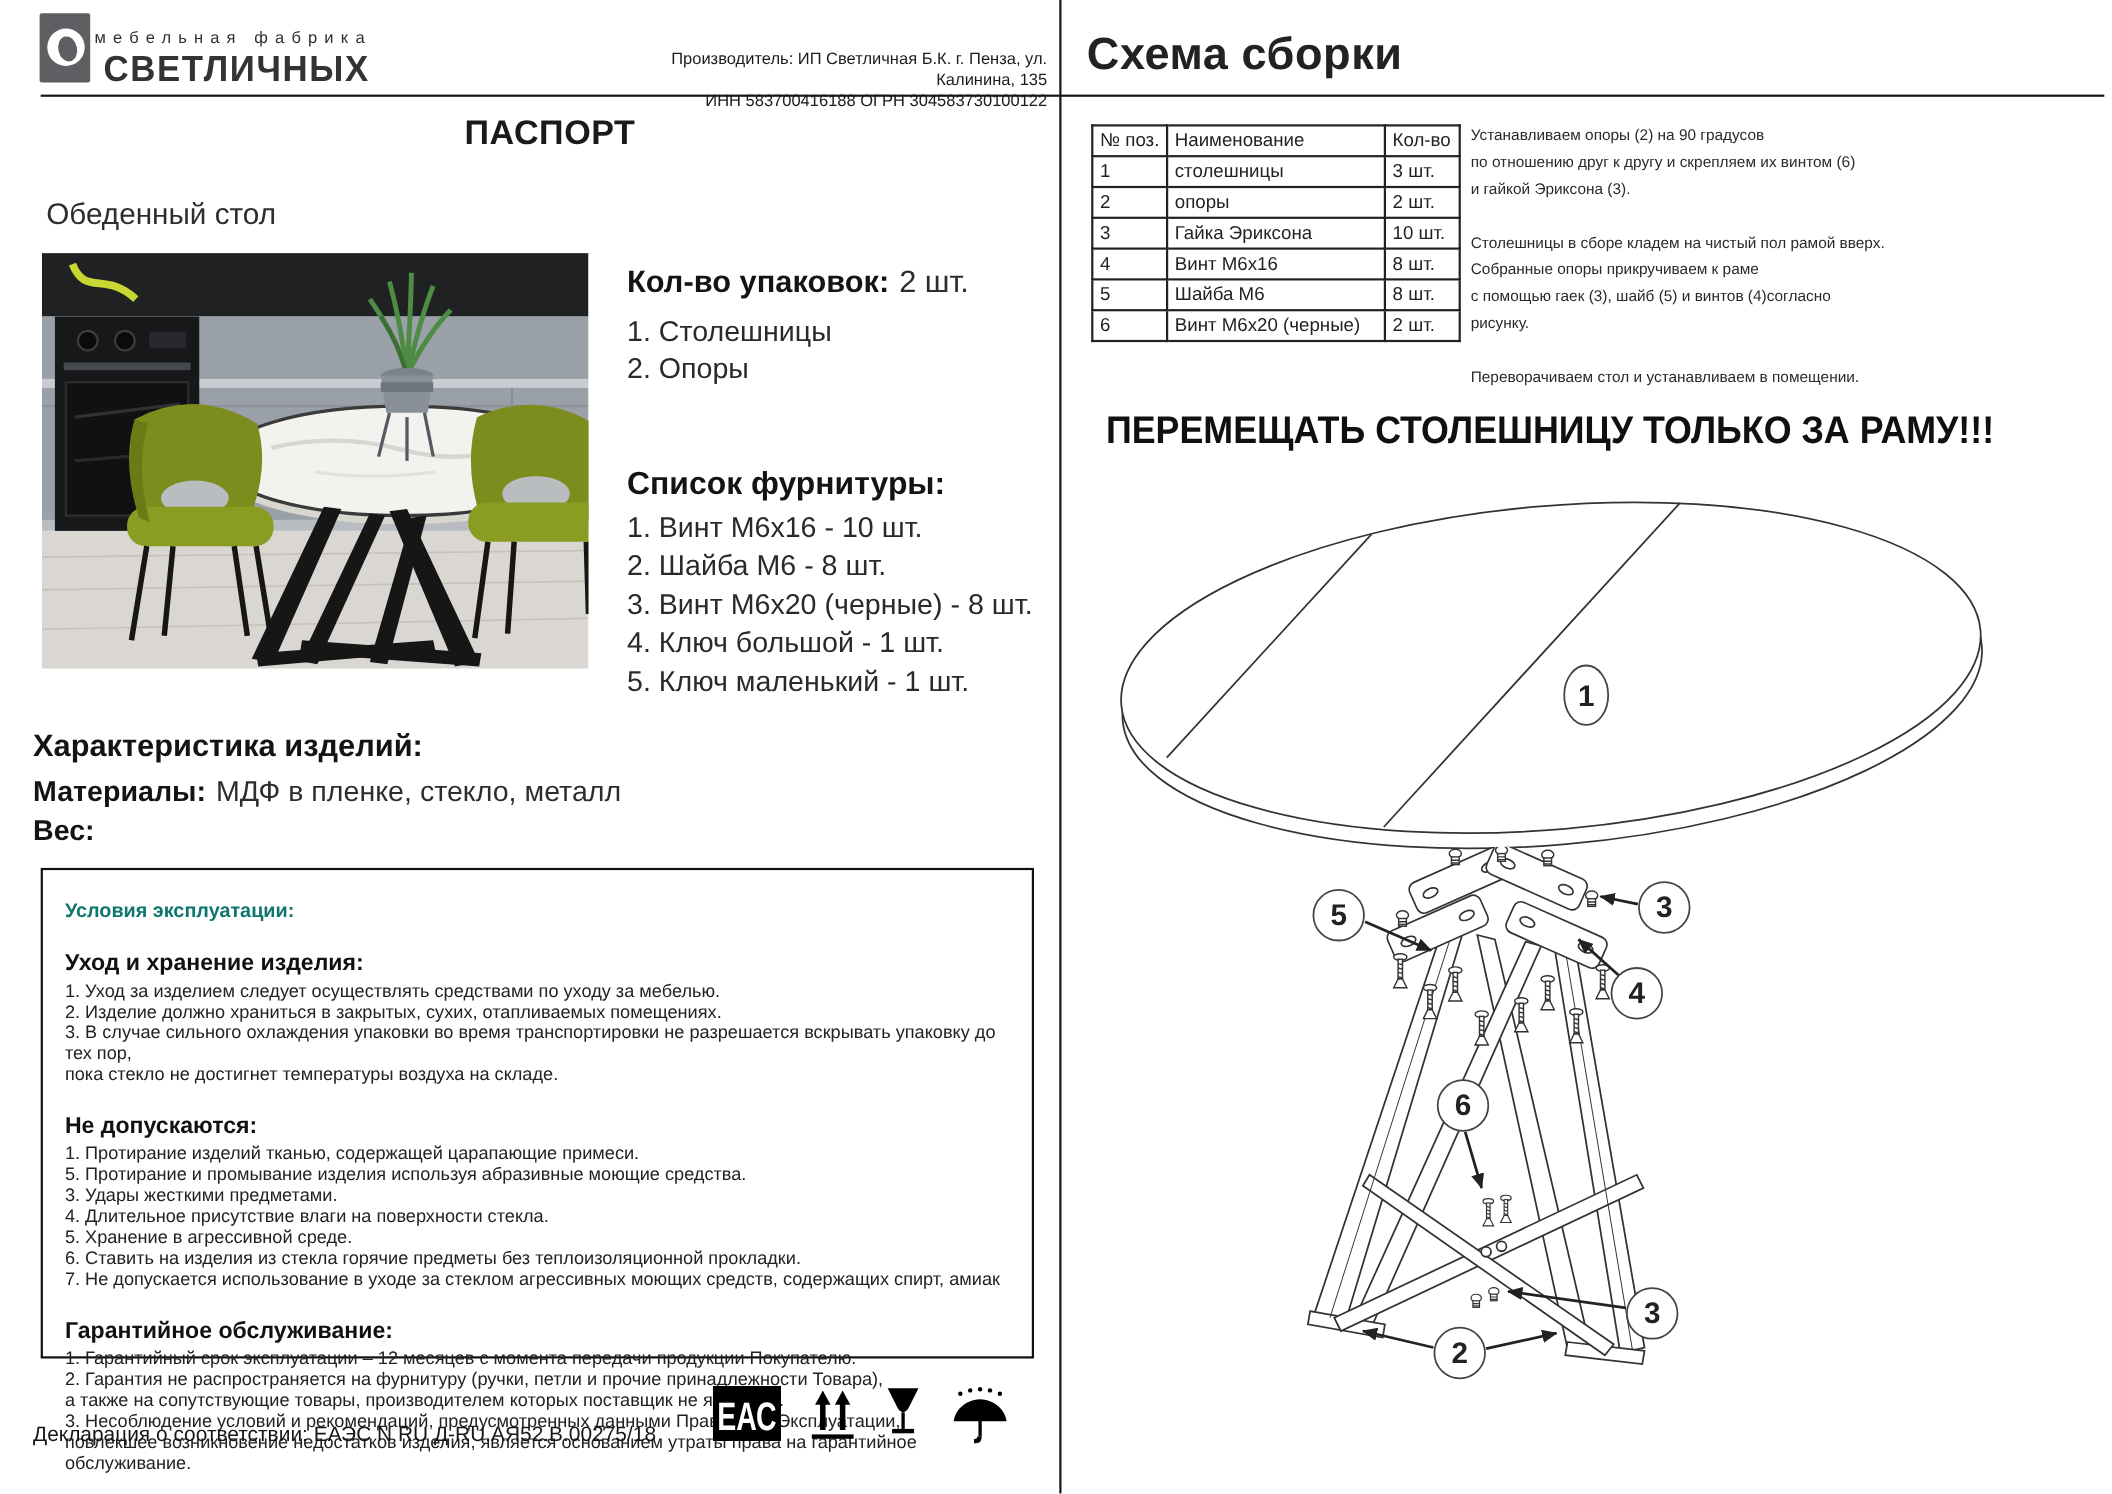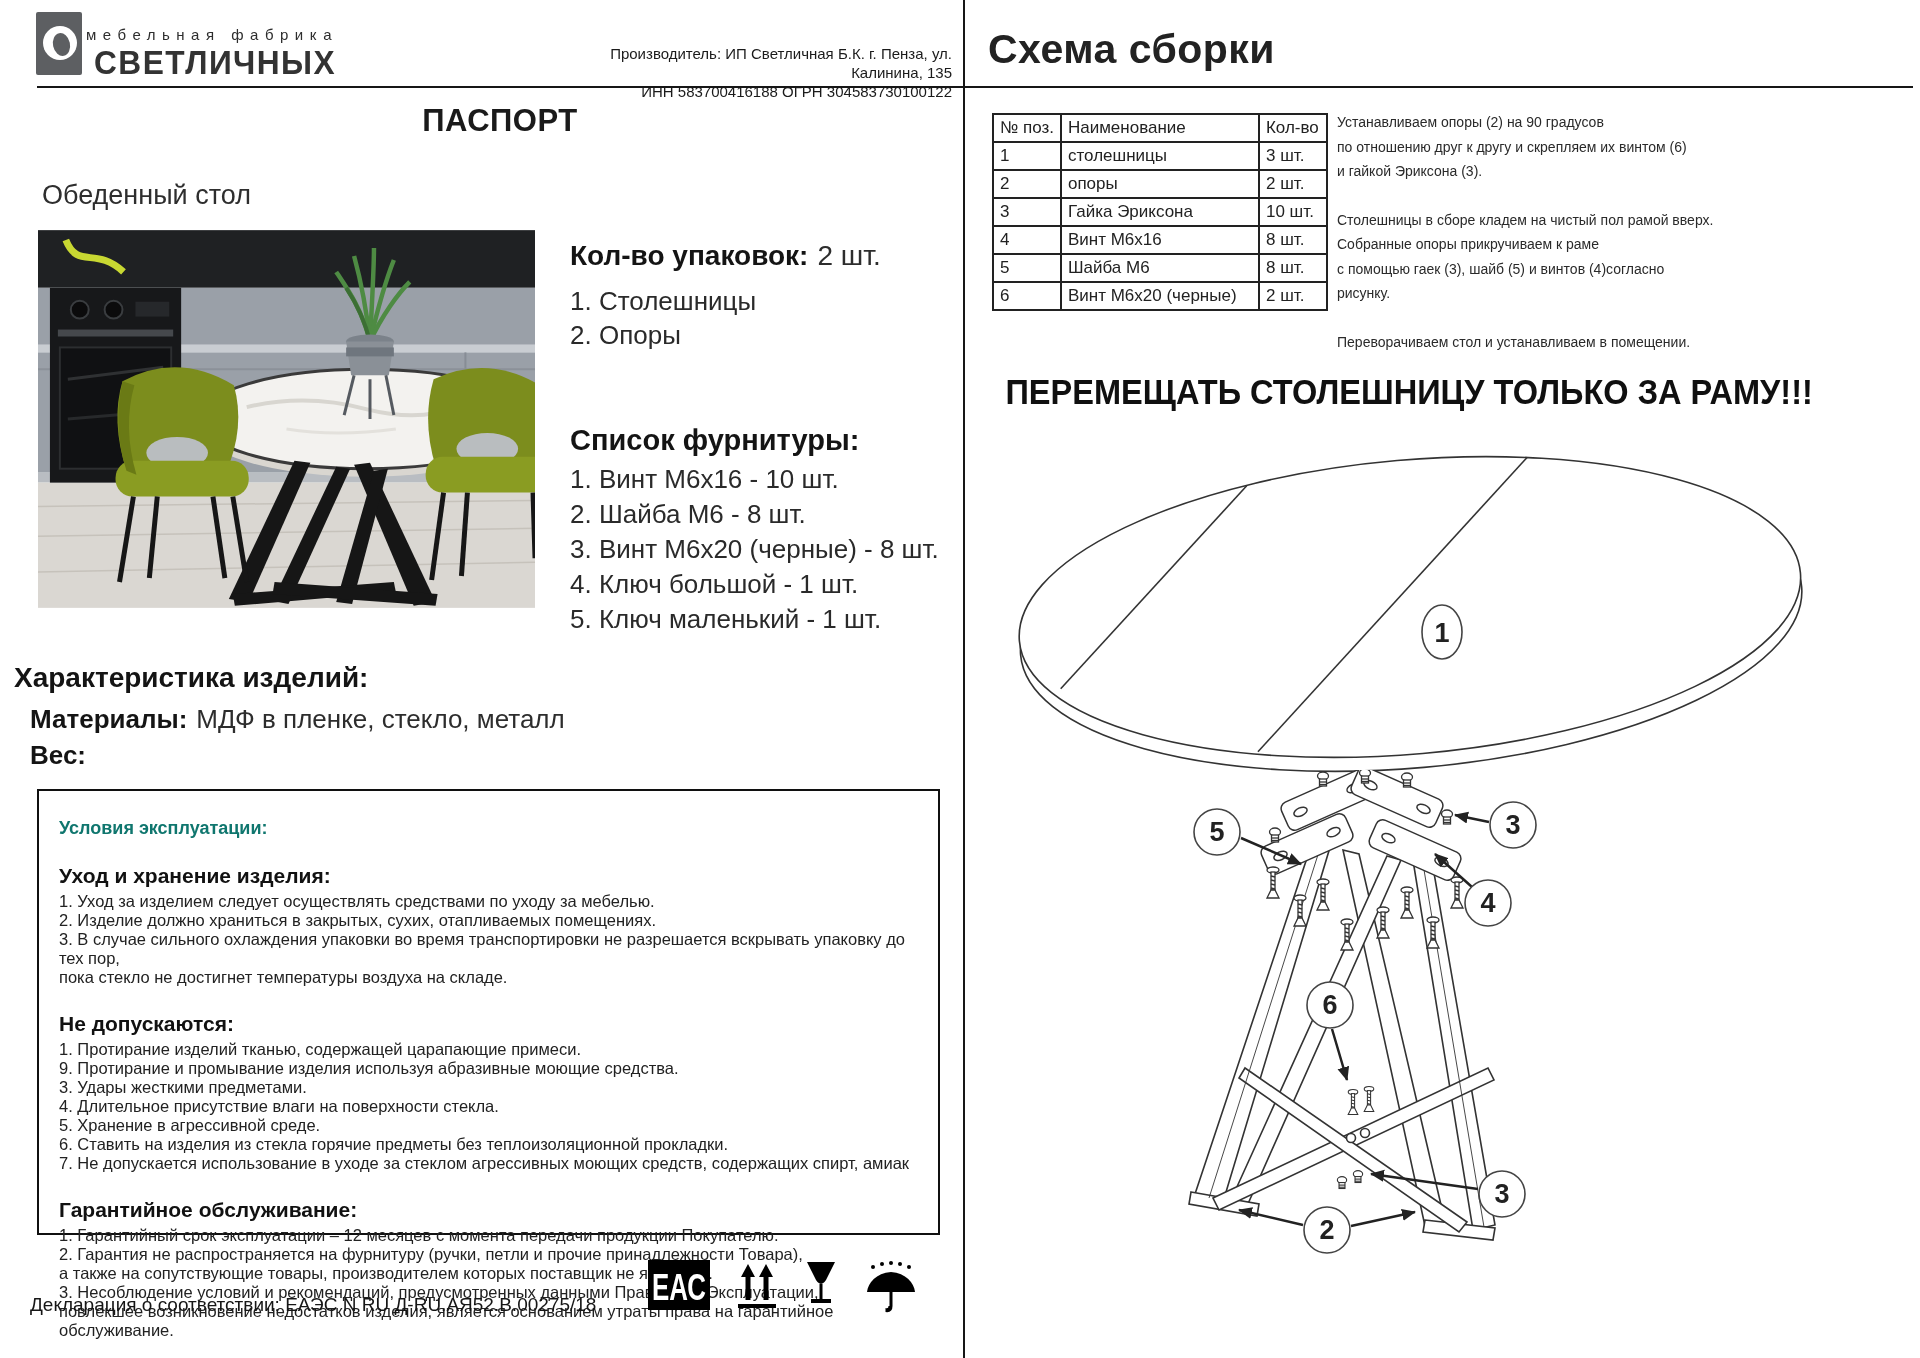--- a/index.html
+++ b/index.html
@@ -159,36 +159,36 @@
 
   <div class="abs sec-h" style="left:570px;top:424px;font-size:29px">Список фурнитуры:</div>
   <div class="abs list hw-list" style="left:570px;top:462px">
     <div>1. Винт М6х16 - 10 шт.</div>
     <div>2. Шайба М6 - 8 шт.</div>
     <div>3. Винт М6х20 (черные) - 8 шт.</div>
     <div>4. Ключ большой - 1 шт.</div>
     <div>5. Ключ маленький - 1 шт.</div>
   </div>
 
-  <div class="abs sec-h" style="left:14px;top:662px">Характеристика изделий:</div>
+  <div class="abs sec-h" style="left:30px;top:662px">Характеристика изделий:</div>
   <div class="abs" style="left:30px;top:704px;font-size:26px">
     <span class="inline-lbl">Материалы:</span><span class="inline-val">МДФ в пленке, стекло, металл</span>
   </div>
   <div class="abs inline-lbl" style="left:30px;top:740px;font-size:26px">Вес:</div>
 
   <div class="abs box" style="left:37px;top:789px;width:903px;height:446px">
     <div class="box-title">Условия эксплуатации:</div>
     <div class="box-h">Уход и хранение изделия:</div>
     <div class="box-item">1. Уход за изделием следует осуществлять средствами по уходу за мебелью.</div>
     <div class="box-item">2. Изделие должно храниться в закрытых, сухих, отапливаемых помещениях.</div>
     <div class="box-item">3. В случае сильного охлаждения упаковки во время транспортировки не разрешается вскрывать упаковку до тех пор,
 пока стекло не достигнет температуры воздуха на складе.</div>
     <div class="box-h">Не допускаются:</div>
     <div class="box-item">1. Протирание изделий тканью, содержащей царапающие примеси.</div>
-    <div class="box-item">9. Протирание и промывание изделия используя абразивные моющие средства.</div>
+    <div class="box-item">5. Протирание и промывание изделия используя абразивные моющие средства.</div>
     <div class="box-item">3. Удары жесткими предметами.</div>
     <div class="box-item">4. Длительное присутствие влаги на поверхности стекла.</div>
     <div class="box-item">5. Хранение в агрессивной среде.</div>
     <div class="box-item">6. Ставить на изделия из стекла горячие предметы без теплоизоляционной прокладки.</div>
     <div class="box-item">7. Не допускается использование в уходе за стеклом агрессивных моющих средств, содержащих спирт, амиак</div>
     <div class="box-h">Гарантийное обслуживание:</div>
     <div class="box-item">1. Гарантийный срок эксплуатации  – 12 месяцев с момента передачи продукции Покупателю.</div>
     <div class="box-item">2. Гарантия не распространяется на фурнитуру (ручки, петли и прочие принадлежности Товара),
 а также на сопутствующие товары, производителем которых поставщик не является.</div>
     <div class="box-item">3. Несоблюдение условий и рекомендаций,  предусмотренных данными Правилами Эксплуатации,

